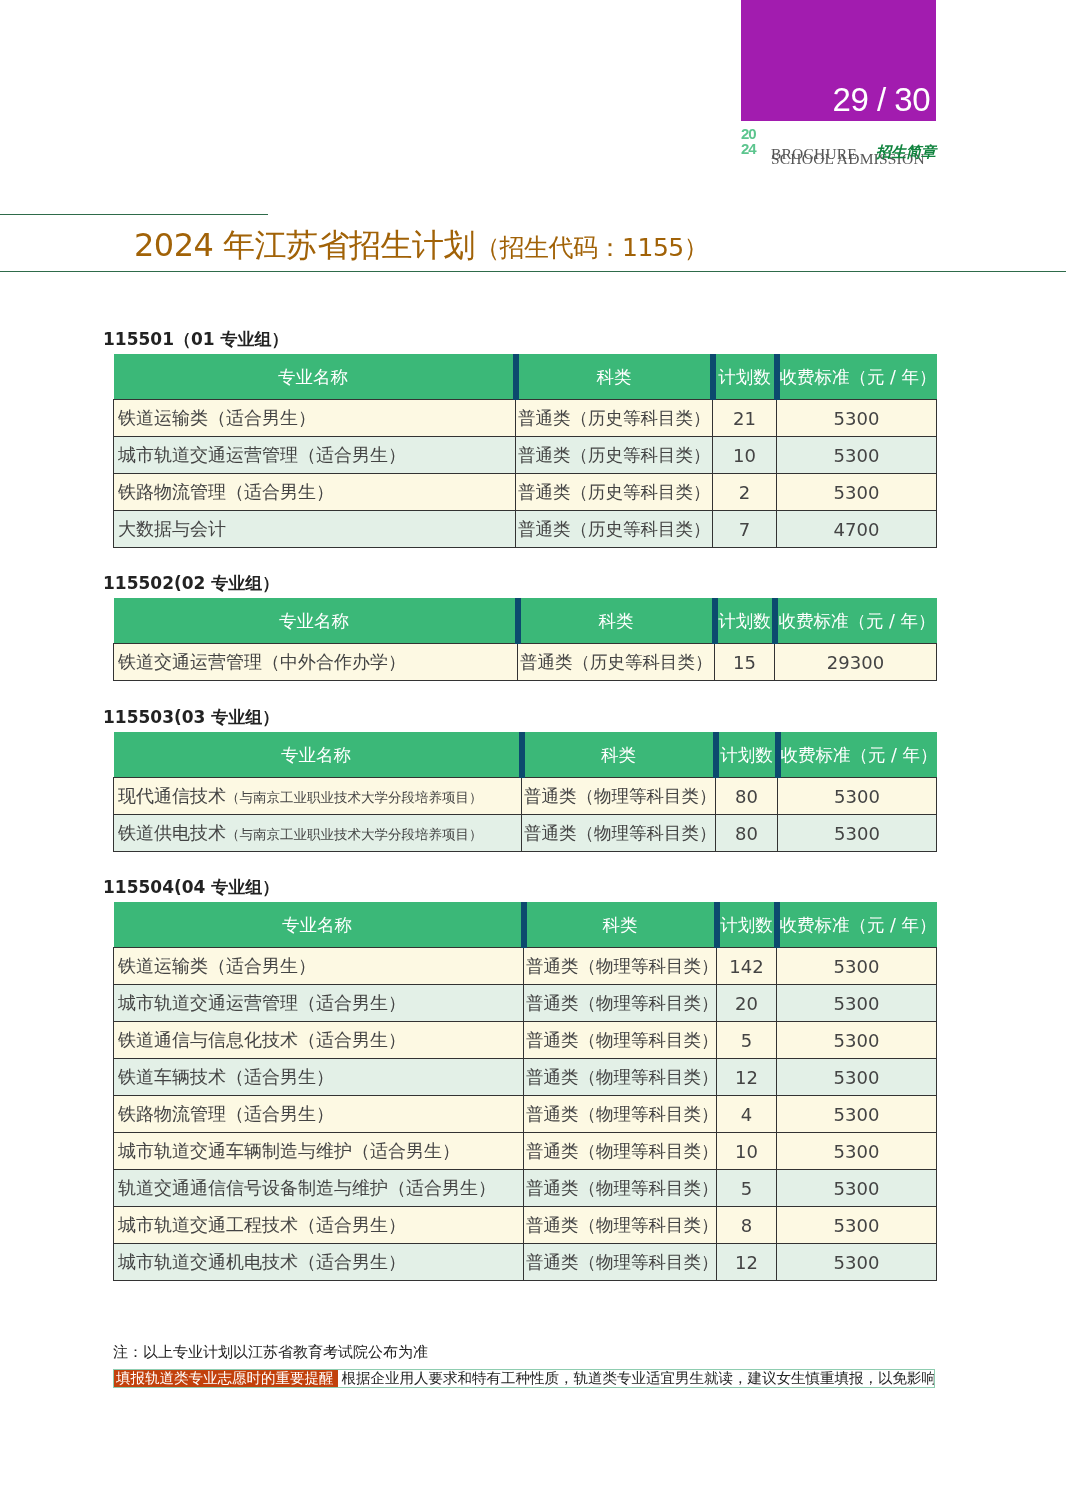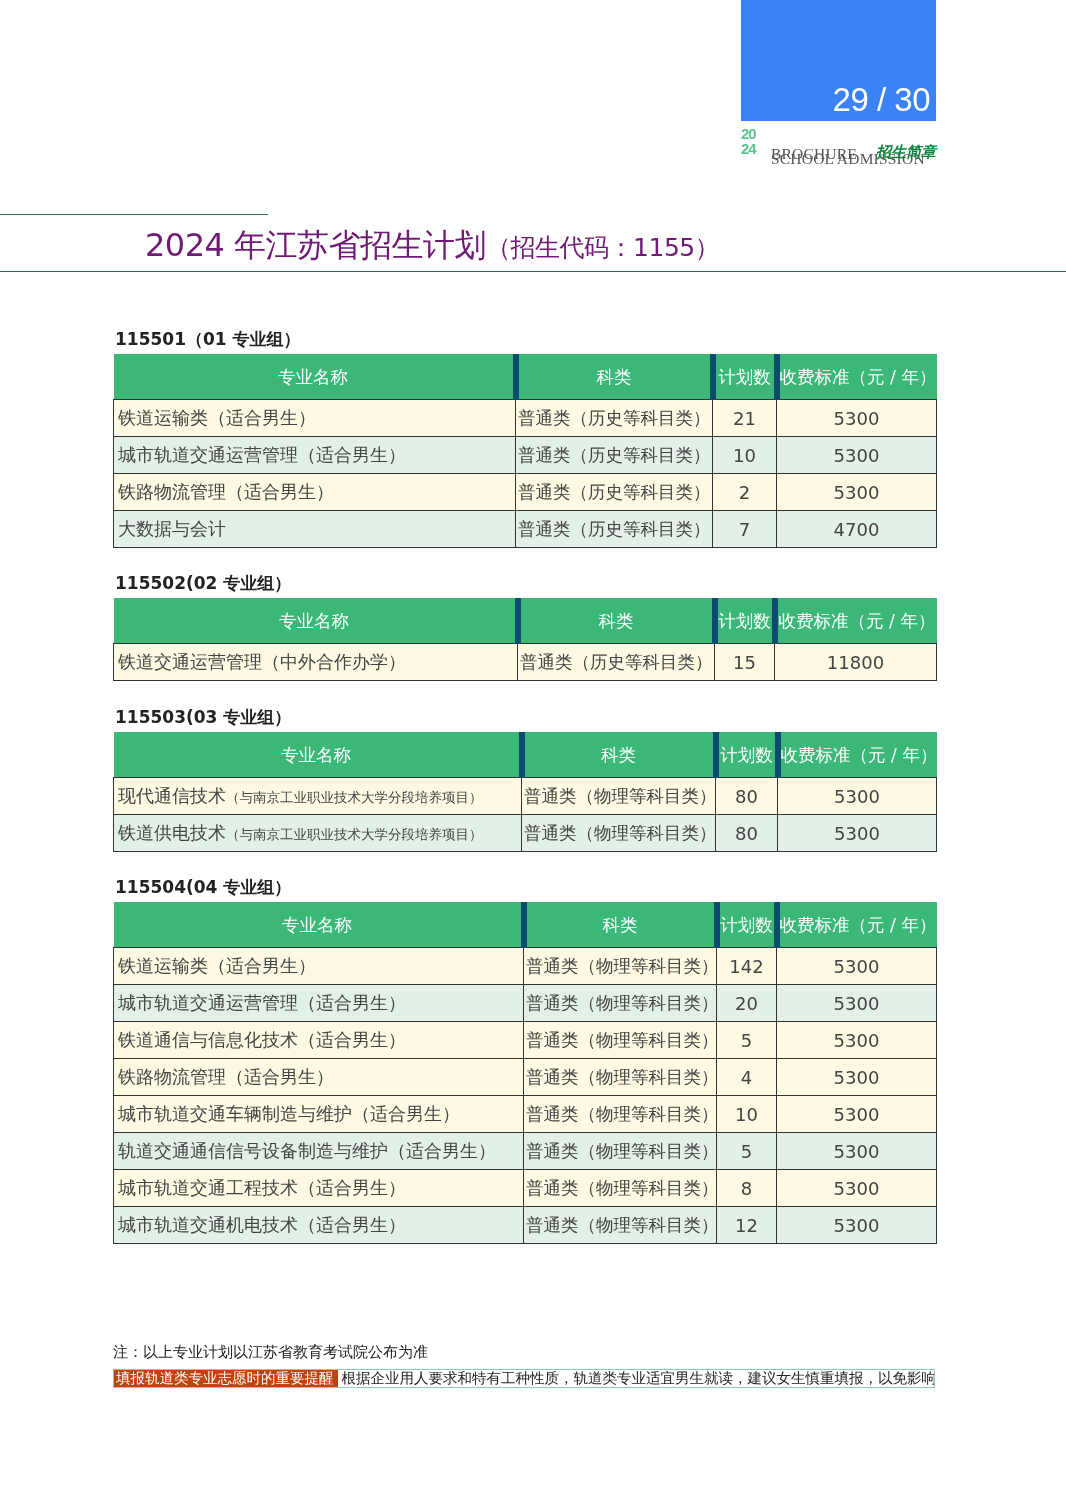--- a/index.html
+++ b/index.html
@@ -4,21 +4,21 @@
   <style>
     html, body { margin: 0; padding: 0; }
     body {
       width: 1066px; height: 1508px; position: relative; overflow: hidden;
       background: #ffffff;
       font-family: "DejaVu Sans", "Liberation Sans", sans-serif;
       color: #333333;
     }
     .badge {
       position: absolute; left: 741px; top: 0; width: 195px; height: 121px;
-      background: #3b82f6;
+      background: #a21caf;
     }
     .badge .page-num {
       position: absolute; right: 6px; bottom: 2px;
       color: #ffffff; font-family: "Liberation Sans", sans-serif;
       font-size: 33px; font-weight: 300; letter-spacing: -0.5px;
     }
     .brand {
       position: absolute; left: 741px; top: 126px; width: 195px; height: 36px;
     }
     .brand .year {
@@ -33,26 +33,26 @@
     .brand .en1 { top: 0; margin-top: 24px; }
     .brand .en2 { top: 19px; }
     .brand .cn {
       position: absolute; right: 0; top: 17px; color: #10833e;
       font-weight: bold; font-size: 15px; font-style: italic;
     }
     .rule-top { position: absolute; left: 0; top: 214px; width: 268px; height: 1px; background: #2e6b4a; }
     .rule-bottom { position: absolute; left: 0; top: 271px; width: 1066px; height: 1px; background: #2e6b4a; }
     .page-title {
       position: absolute; left: 134px; top: 224px; white-space: nowrap;
-      font-size: 32px; color: #701a75; letter-spacing: -0.5px; margin-left: 11px;
+      font-size: 32px; color: #a16207; letter-spacing: -0.5px;
     }
     .page-title .sub { font-size: 25px; }
 
     .group-title {
-      position: absolute; left: 115px; font-weight: bold; font-size: 17px; color: #222;
+      position: absolute; left: 103px; font-weight: bold; font-size: 17px; color: #222;
       white-space: nowrap;
     }
     table.plan {
       position: absolute; left: 113px; width: 823px; border-collapse: collapse;
       table-layout: fixed; font-size: 18px;
     }
     table.plan th {
       background: #3bb878; color: #ffffff; font-weight: normal; height: 45px;
       border-left: 6px solid #0c4a6e; padding: 0; text-align: center; white-space: nowrap;
       font-size: 17.5px;
@@ -154,21 +154,21 @@
       <tr>
     <th>专业名称</th>
     <th>科类</th>
     <th>计划数</th>
     <th>收费标准（元 / 年）</th>
   </tr>
   <tr class="odd">
     <td>铁道交通运营管理（中外合作办学）</td>
     <td class="sm">普通类（历史等科目类）</td>
     <td class="c">15</td>
-    <td class="c">11800</td>
+    <td class="c">29300</td>
   </tr>
 </tbody>
   </table>
 
 <div class="group-title" style="top:706px;">115503(03 专业组）</div>
 <table class="plan" style="top:732px;">
   <colgroup>
       <col style="width:408px">
       <col style="width:194px">
       <col style="width:62px">
@@ -222,20 +222,26 @@
     <td class="sm">普通类（物理等科目类）</td>
     <td class="c">20</td>
     <td class="c">5300</td>
   </tr>
   <tr class="odd">
     <td>铁道通信与信息化技术（适合男生）</td>
     <td class="sm">普通类（物理等科目类）</td>
     <td class="c">5</td>
     <td class="c">5300</td>
   </tr>
+  <tr class="even">
+    <td>铁道车辆技术（适合男生）</td>
+    <td class="sm">普通类（物理等科目类）</td>
+    <td class="c">12</td>
+    <td class="c">5300</td>
+  </tr>
   <tr class="odd">
     <td>铁路物流管理（适合男生）</td>
     <td class="sm">普通类（物理等科目类）</td>
     <td class="c">4</td>
     <td class="c">5300</td>
   </tr>
   <tr class="odd">
     <td>城市轨道交通车辆制造与维护（适合男生）</td>
     <td class="sm">普通类（物理等科目类）</td>
     <td class="c">10</td>

